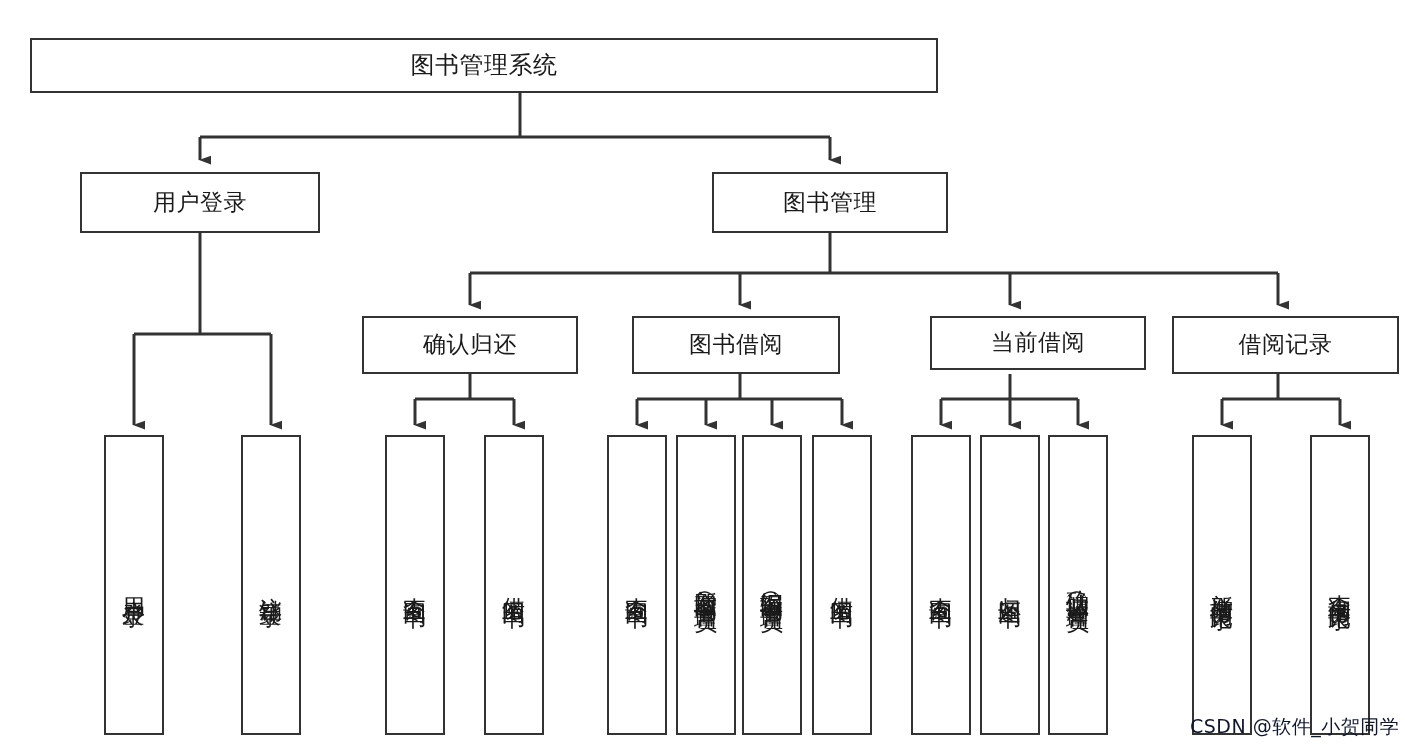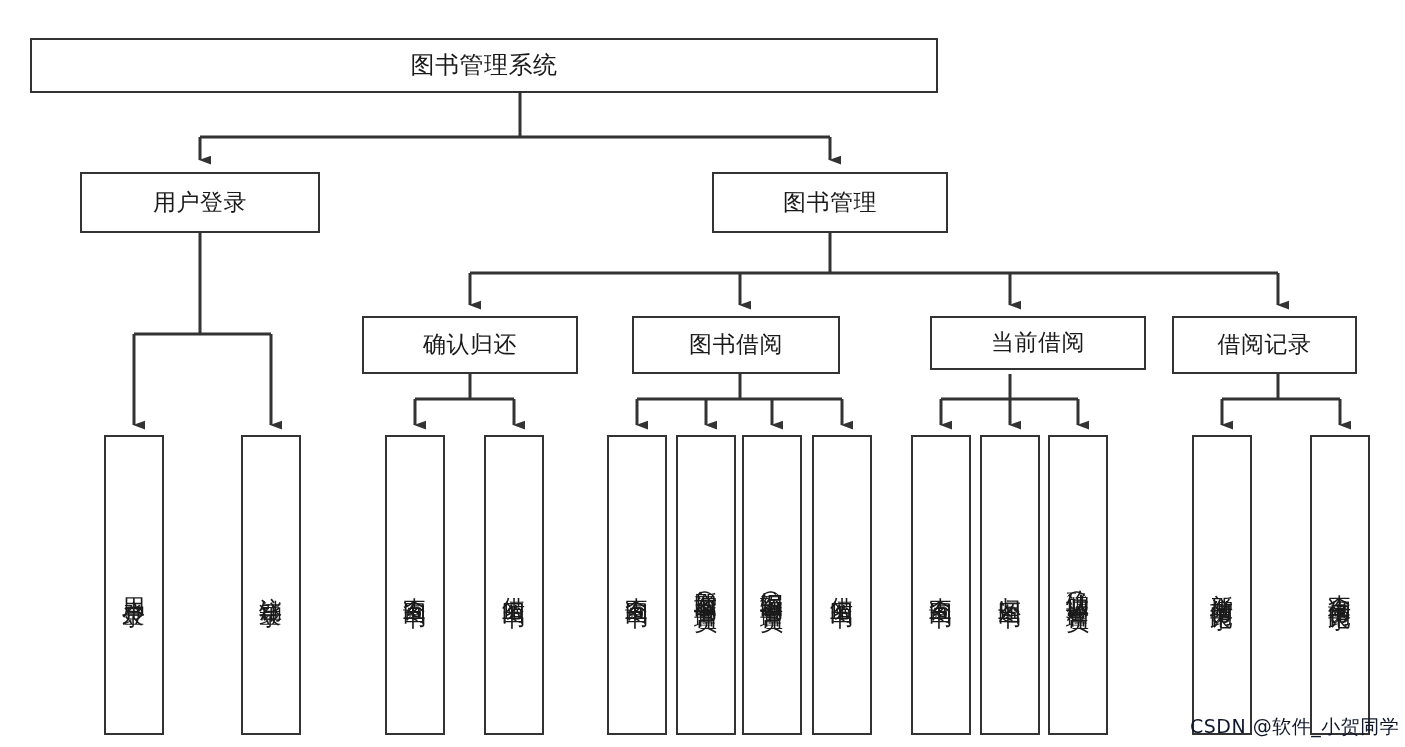--- a/index.html
+++ b/index.html
@@ -133,21 +133,21 @@
 
   <div class="node node-h" style="left:362px; top:316px; width:216px; height:58px;">
     <span>确认归还</span>
   </div>
   <div class="node node-h" style="left:632px; top:316px; width:208px; height:58px;">
     <span>图书借阅</span>
   </div>
   <div class="node node-h" style="left:930px; top:316px; width:216px; height:54px;">
     <span>当前借阅</span>
   </div>
-  <div class="node node-h" style="left:1172px; top:316px; width:185px; height:58px;">
+  <div class="node node-h" style="left:1172px; top:316px; width:227px; height:58px;">
     <span>借阅记录</span>
   </div>
 
   <div class="node node-v" style="left:104px; top:435px; width:60px; height:300px;">
     <span>用户登录</span>
   </div>
   <div class="node node-v" style="left:241px; top:435px; width:60px; height:300px;">
     <span>注销登录</span>
   </div>
 

